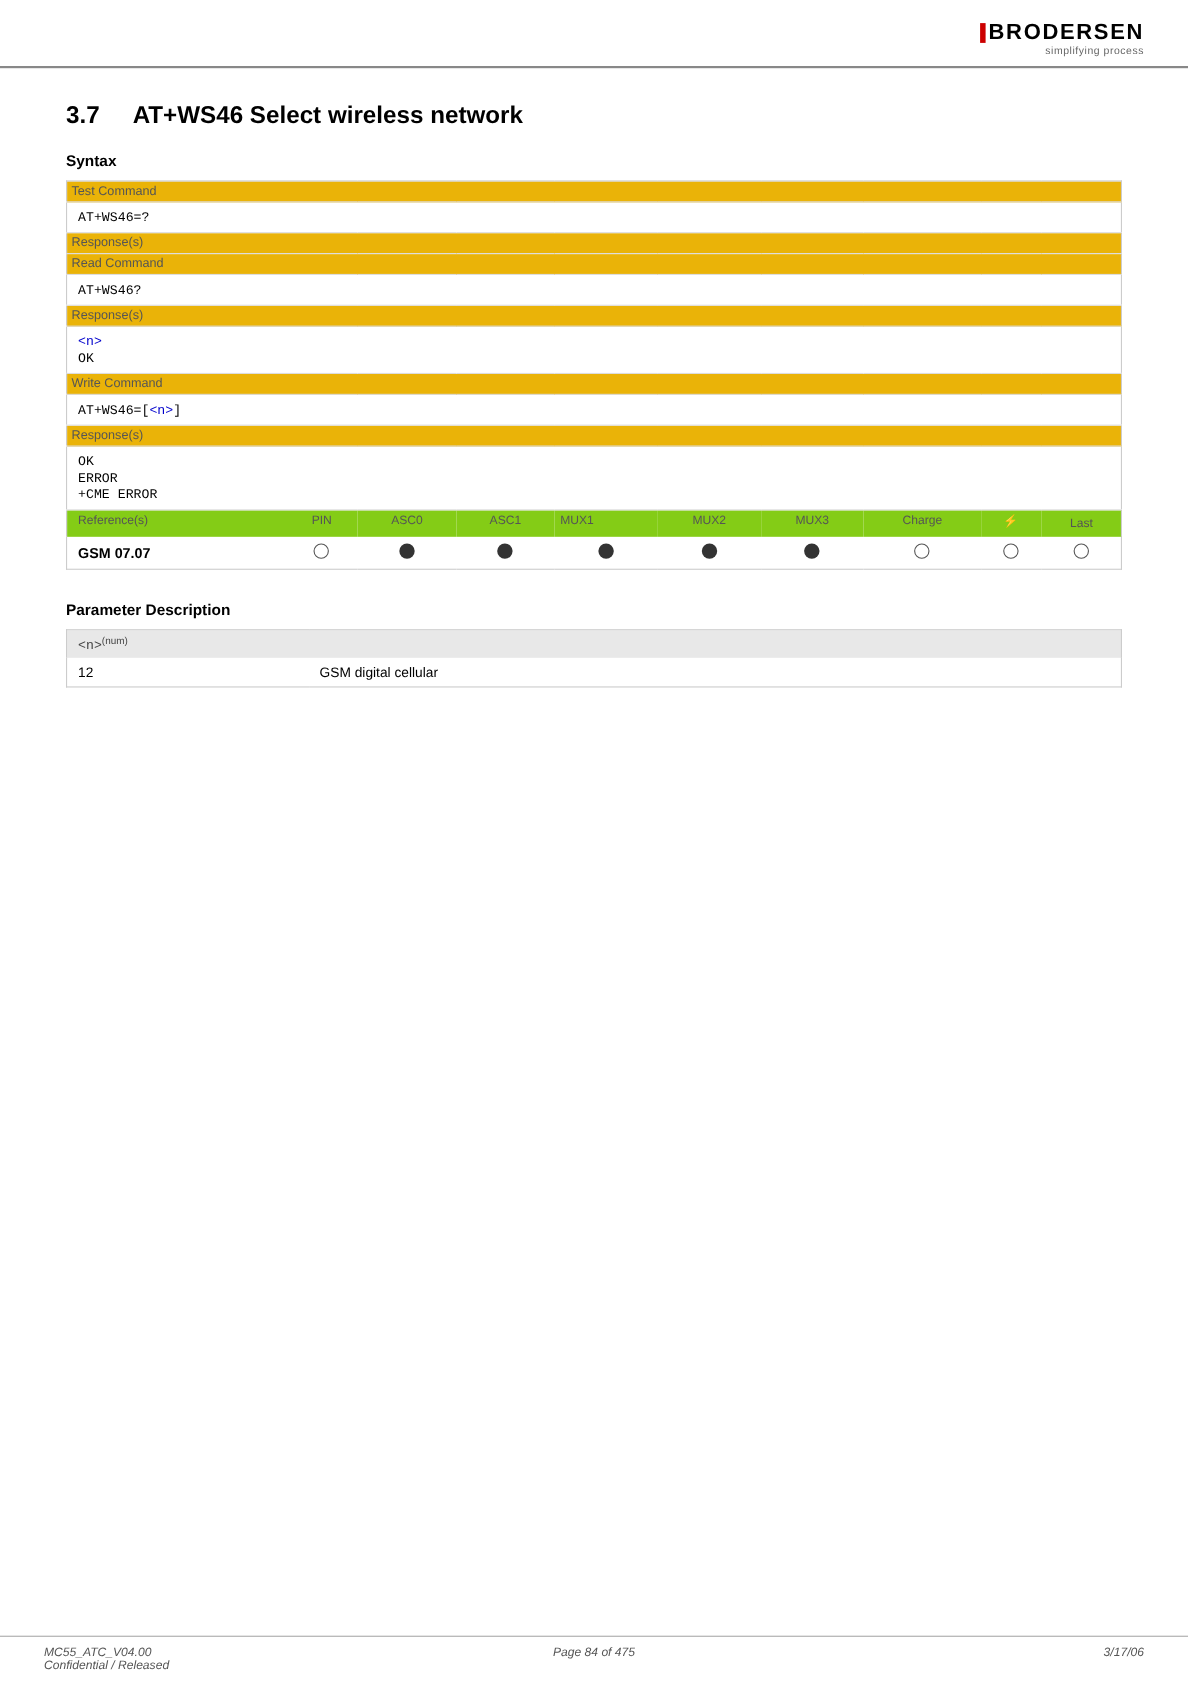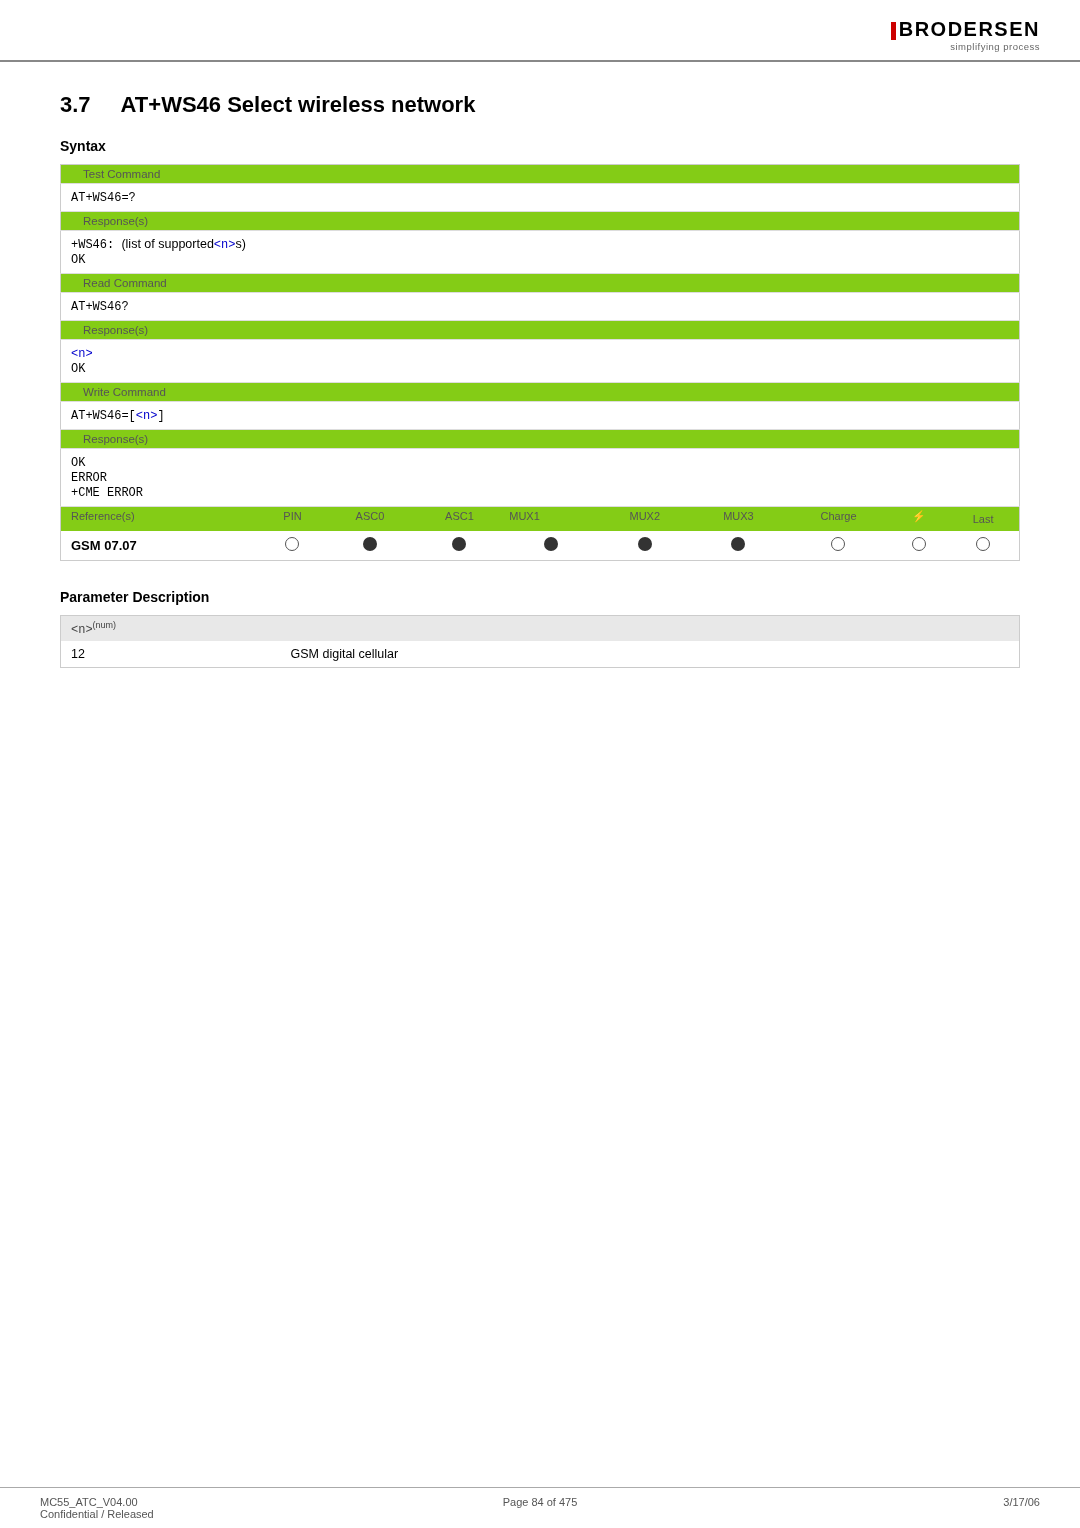--- a/index.html
+++ b/index.html
@@ -54,24 +54,24 @@
       border-collapse: collapse;
       border: 1px solid #ccc;
       margin-bottom: 28px;
       font-size: 12.5px;
     }
     .syntax-table td {
       padding: 5px 10px;
       vertical-align: top;
     }
     .syntax-table tr.label-row td {
-      background: #84cc16;
+      background: #eab308;
       color: #555;
       font-size: 11.5px;
-      padding: 3px 22px;
+      padding: 3px 4px;
       border-bottom: 1px solid #ddd;
     }
     .syntax-table tr.content-row td {
       border-bottom: 1px solid #ddd;
       padding: 6px 10px;
     }
     .mono {
       font-family: 'Courier New', Courier, monospace;
       font-size: 12px;
     }
@@ -153,20 +153,21 @@
       position: absolute;
       bottom: 0;
       left: 0;
       right: 0;
       border-top: 1px solid #aaa;
       padding: 8px 40px;
       display: flex;
       justify-content: space-between;
       font-size: 11px;
       color: #555;
+      font-style: italic;
     }
     .footer-left, .footer-center, .footer-right {
       flex: 1;
     }
     .footer-center {
       text-align: center;
     }
     .footer-right {
       text-align: right;
     }
@@ -212,26 +213,20 @@
         <tr class="label-row">
       <td colspan="10">Test Command</td>
     </tr>
     <tr class="content-row">
       <td colspan="10">
         <span class="mono">AT+WS46=?</span>
       </td>
     </tr>
     <tr class="label-row">
       <td colspan="10">Response(s)</td>
-    </tr>
-    <tr class="content-row">
-      <td colspan="10">
-        <span class="mono">+WS46: </span><span>(list of supported</span><span class="blue-text">&lt;n&gt;</span><span>s)</span><br>
-        <span class="mono">OK</span>
-      </td>
     </tr>
 
     <tr class="label-row">
       <td colspan="10">Read Command</td>
     </tr>
     <tr class="content-row">
       <td colspan="10">
         <span class="mono">AT+WS46?</span>
       </td>
     </tr>

